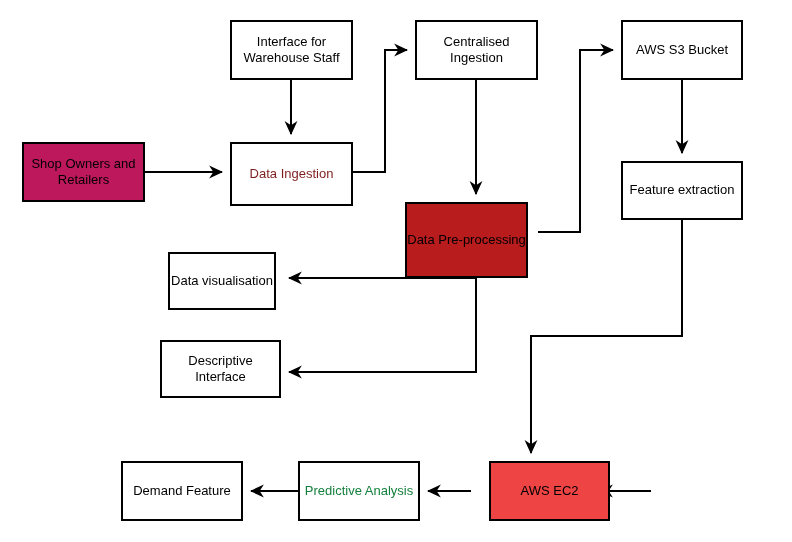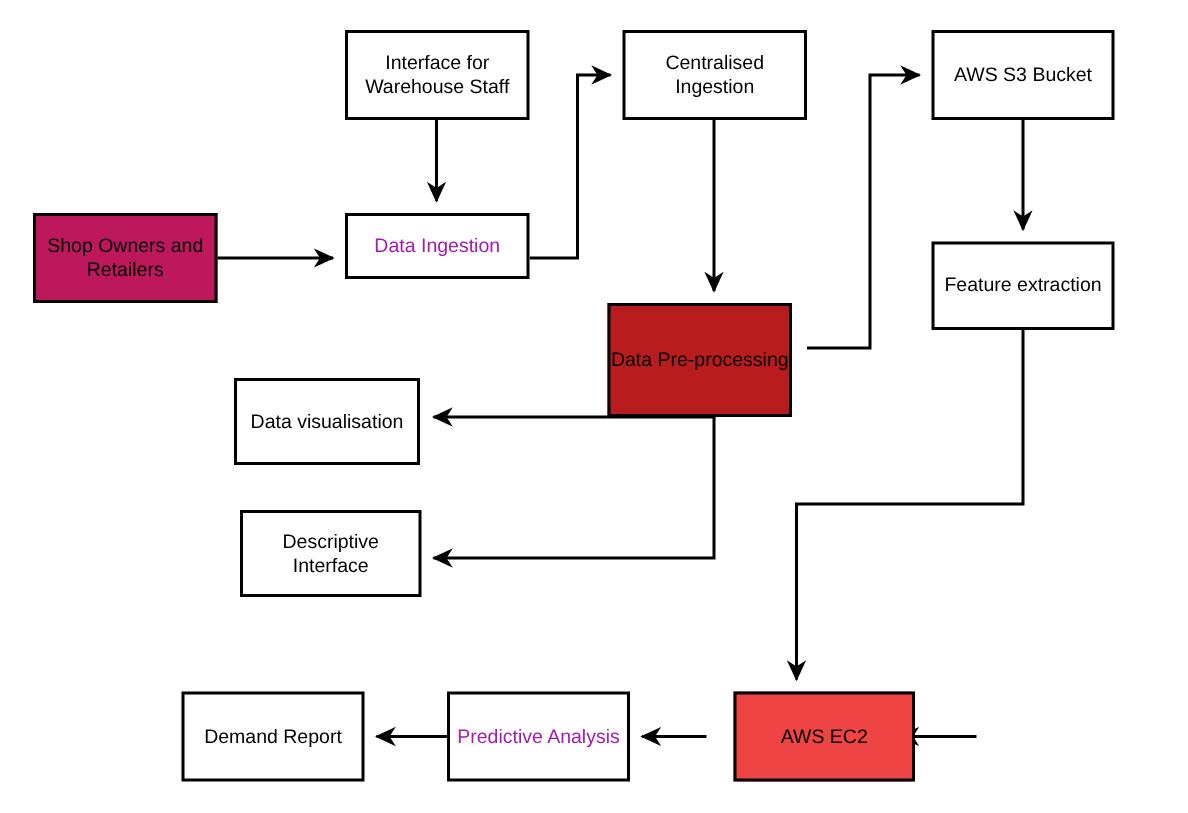--- a/index.html
+++ b/index.html
@@ -63,22 +63,22 @@
       <polyline points="471,491 428,491" fill="none" stroke="#000000" stroke-width="2" stroke-linecap="butt" stroke-linejoin="miter" marker-end="url(#arrowhead)"></polyline>
       <polyline points="298,491 251,491" fill="none" stroke="#000000" stroke-width="2" stroke-linecap="butt" stroke-linejoin="miter" marker-end="url(#arrowhead)"></polyline>
     </svg>
 <div class="node" style="left: 230px; top: 20px; width: 123px; height: 60px; border-color: rgb(0, 0, 0); background: rgb(255, 255, 255); color: rgb(0, 0, 0);"><span>Interface for
 Warehouse Staff</span></div>
     <div class="node" style="left: 415px; top: 20px; width: 123px; height: 60px; border-color: rgb(0, 0, 0); background: rgb(255, 255, 255); color: rgb(0, 0, 0);"><span>Centralised
 Ingestion</span></div>
     <div class="node" style="left: 621px; top: 20px; width: 122px; height: 60px; border-color: rgb(0, 0, 0); background: rgb(255, 255, 255); color: rgb(0, 0, 0);"><span>AWS S3 Bucket</span></div>
     <div class="node" style="left: 22px; top: 142px; width: 123px; height: 60px; border-color: rgb(0, 0, 0); background: #be185d; color: rgb(0, 0, 0);"><span>Shop Owners and
 Retailers</span></div>
-    <div class="node" style="left: 230px; top: 142px; width: 123px; height: 44px; border-color: rgb(0, 0, 0); background: rgb(255, 255, 255); color: #a21caf;"><span>Data Ingestion</span></div>
+    <div class="node" style="left: 230px; top: 142px; width: 123px; height: 64px; border-color: rgb(0, 0, 0); background: rgb(255, 255, 255); color: #7f1d1d;"><span>Data Ingestion</span></div>
     <div class="node" style="left: 621px; top: 161px; width: 122px; height: 59px; border-color: rgb(0, 0, 0); background: rgb(255, 255, 255); color: rgb(0, 0, 0);"><span>Feature extraction</span></div>
     <div class="node" style="left: 405px; top: 202px; width: 123px; height: 76px; border-color: rgb(0, 0, 0); background: #b91c1c; color: rgb(0, 0, 0);"><span>Data Pre-processing</span></div>
-    <div class="node" style="left: 156px; top: 252px; width: 124px; height: 58px; border-color: rgb(0, 0, 0); background: rgb(255, 255, 255); color: rgb(0, 0, 0);"><span>Data visualisation</span></div>
+    <div class="node" style="left: 168px; top: 252px; width: 108px; height: 58px; border-color: rgb(0, 0, 0); background: rgb(255, 255, 255); color: rgb(0, 0, 0);"><span>Data visualisation</span></div>
     <div class="node" style="left: 160px; top: 340px; width: 121px; height: 58px; border-color: rgb(0, 0, 0); background: rgb(255, 255, 255); color: rgb(0, 0, 0);"><span>Descriptive
 Interface</span></div>
-    <div class="node" style="left: 121px; top: 461px; width: 122px; height: 60px; border-color: rgb(0, 0, 0); background: rgb(255, 255, 255); color: rgb(0, 0, 0);"><span>Demand Report</span></div>
-    <div class="node" style="left: 298px; top: 461px; width: 122px; height: 60px; border-color: rgb(0, 0, 0); background: rgb(255, 255, 255); color: #a21caf;"><span>Predictive Analysis</span></div>
+    <div class="node" style="left: 121px; top: 461px; width: 122px; height: 60px; border-color: rgb(0, 0, 0); background: rgb(255, 255, 255); color: rgb(0, 0, 0);"><span>Demand Feature</span></div>
+    <div class="node" style="left: 298px; top: 461px; width: 122px; height: 60px; border-color: rgb(0, 0, 0); background: rgb(255, 255, 255); color: #15803d;"><span>Predictive Analysis</span></div>
     <div class="node" style="left: 489px; top: 461px; width: 121px; height: 60px; border-color: rgb(0, 0, 0); background: #ef4444; color: rgb(0, 0, 0);"><span>AWS EC2</span></div>
   </div>
 
 </body></html>

